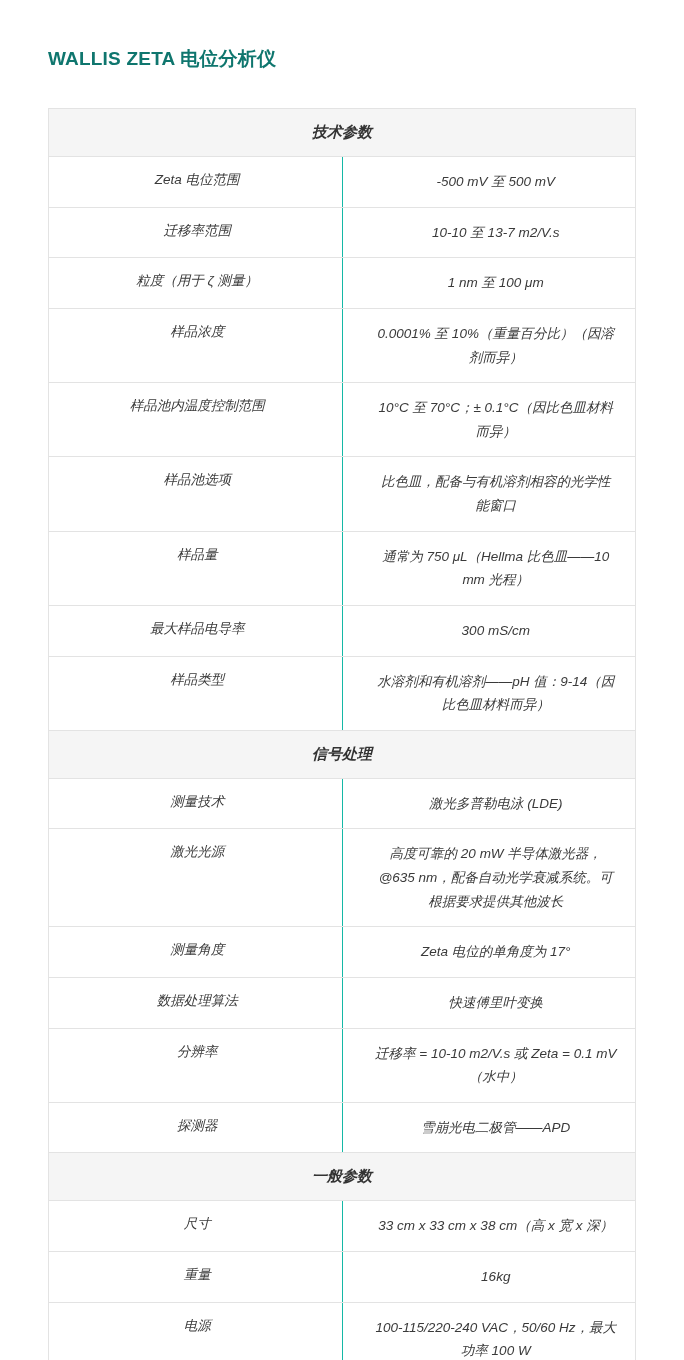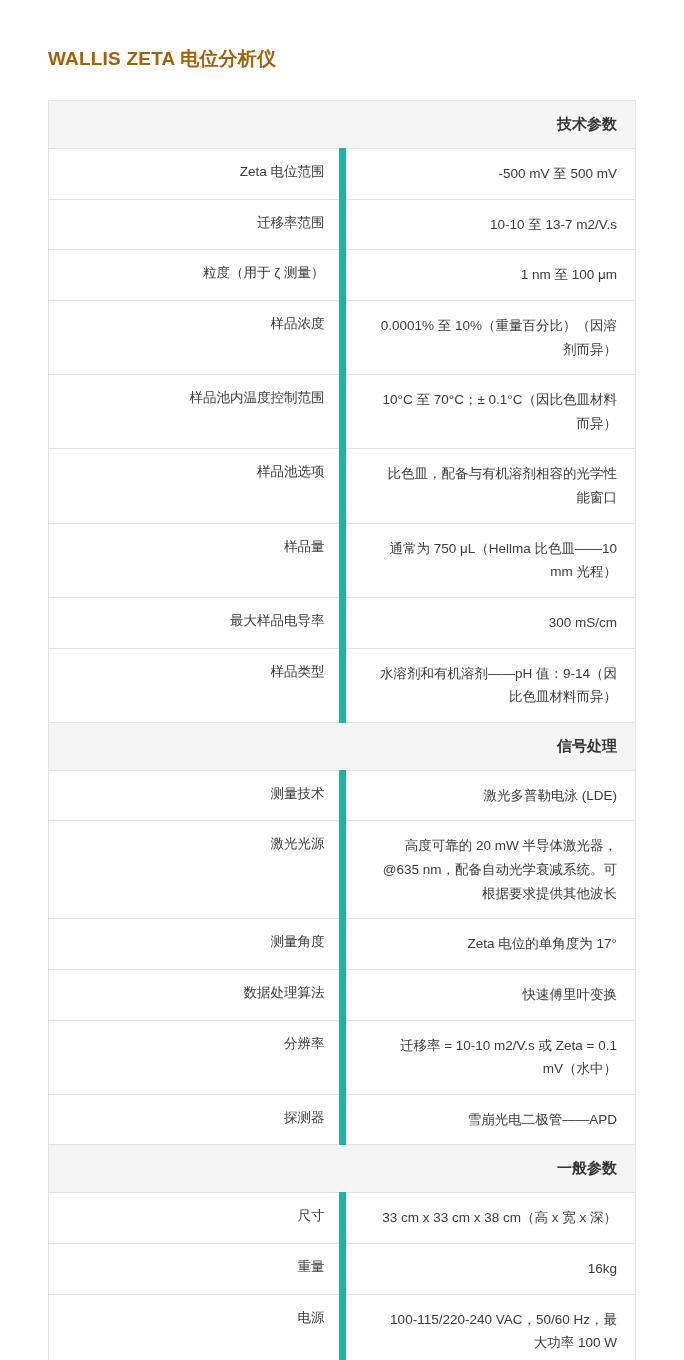--- a/index.html
+++ b/index.html
@@ -19,54 +19,55 @@
     width: 684px;
     min-height: 1360px;
     background: #ffffff;
     padding: 0;
     position: relative;
     overflow: hidden;
   }
   .page-title {
     font-size: 19px;
     font-weight: bold;
-    color: #a16207;
+    color: #0f766e;
     letter-spacing: 0.2px;
     padding: 46px 0 0 48px;
-    margin: 0 0 28px 0;
+    margin: 0 0 36px 0;
   }
   .spec-table-wrap {
     margin: 0 48px 0 48px;
     border: 1px solid #e3e3e3;
     border-bottom: none;
   }
   table.spec {
     width: 100%;
     border-collapse: collapse;
     table-layout: fixed;
     font-size: 13.5px;
   }
   table.spec td, table.spec th {
     vertical-align: top;
-    text-align: right;
+    text-align: center;
     font-weight: normal;
     border-bottom: 1px solid #e3e3e3;
+    font-style: italic;
   }
   tr.section-row th {
     background: #f5f5f5;
     font-weight: bold;
     font-size: 15px;
     color: #333333;
     padding: 14px 18px 14px 18px;
     border-bottom: 1px solid #e3e3e3;
   }
   tr.spec-row td.label {
     width: 200px;
     padding: 13px 14px 13px 18px;
-    border-right: 7px solid #14b8a6;
+    border-right: 1px solid #14b8a6;
     color: #3a3a3a;
     line-height: 1.55;
   }
   tr.spec-row td.value {
     padding: 13px 18px 13px 32px;
     color: #3a3a3a;
     line-height: 1.75;
   }
 </style>
 </head>

